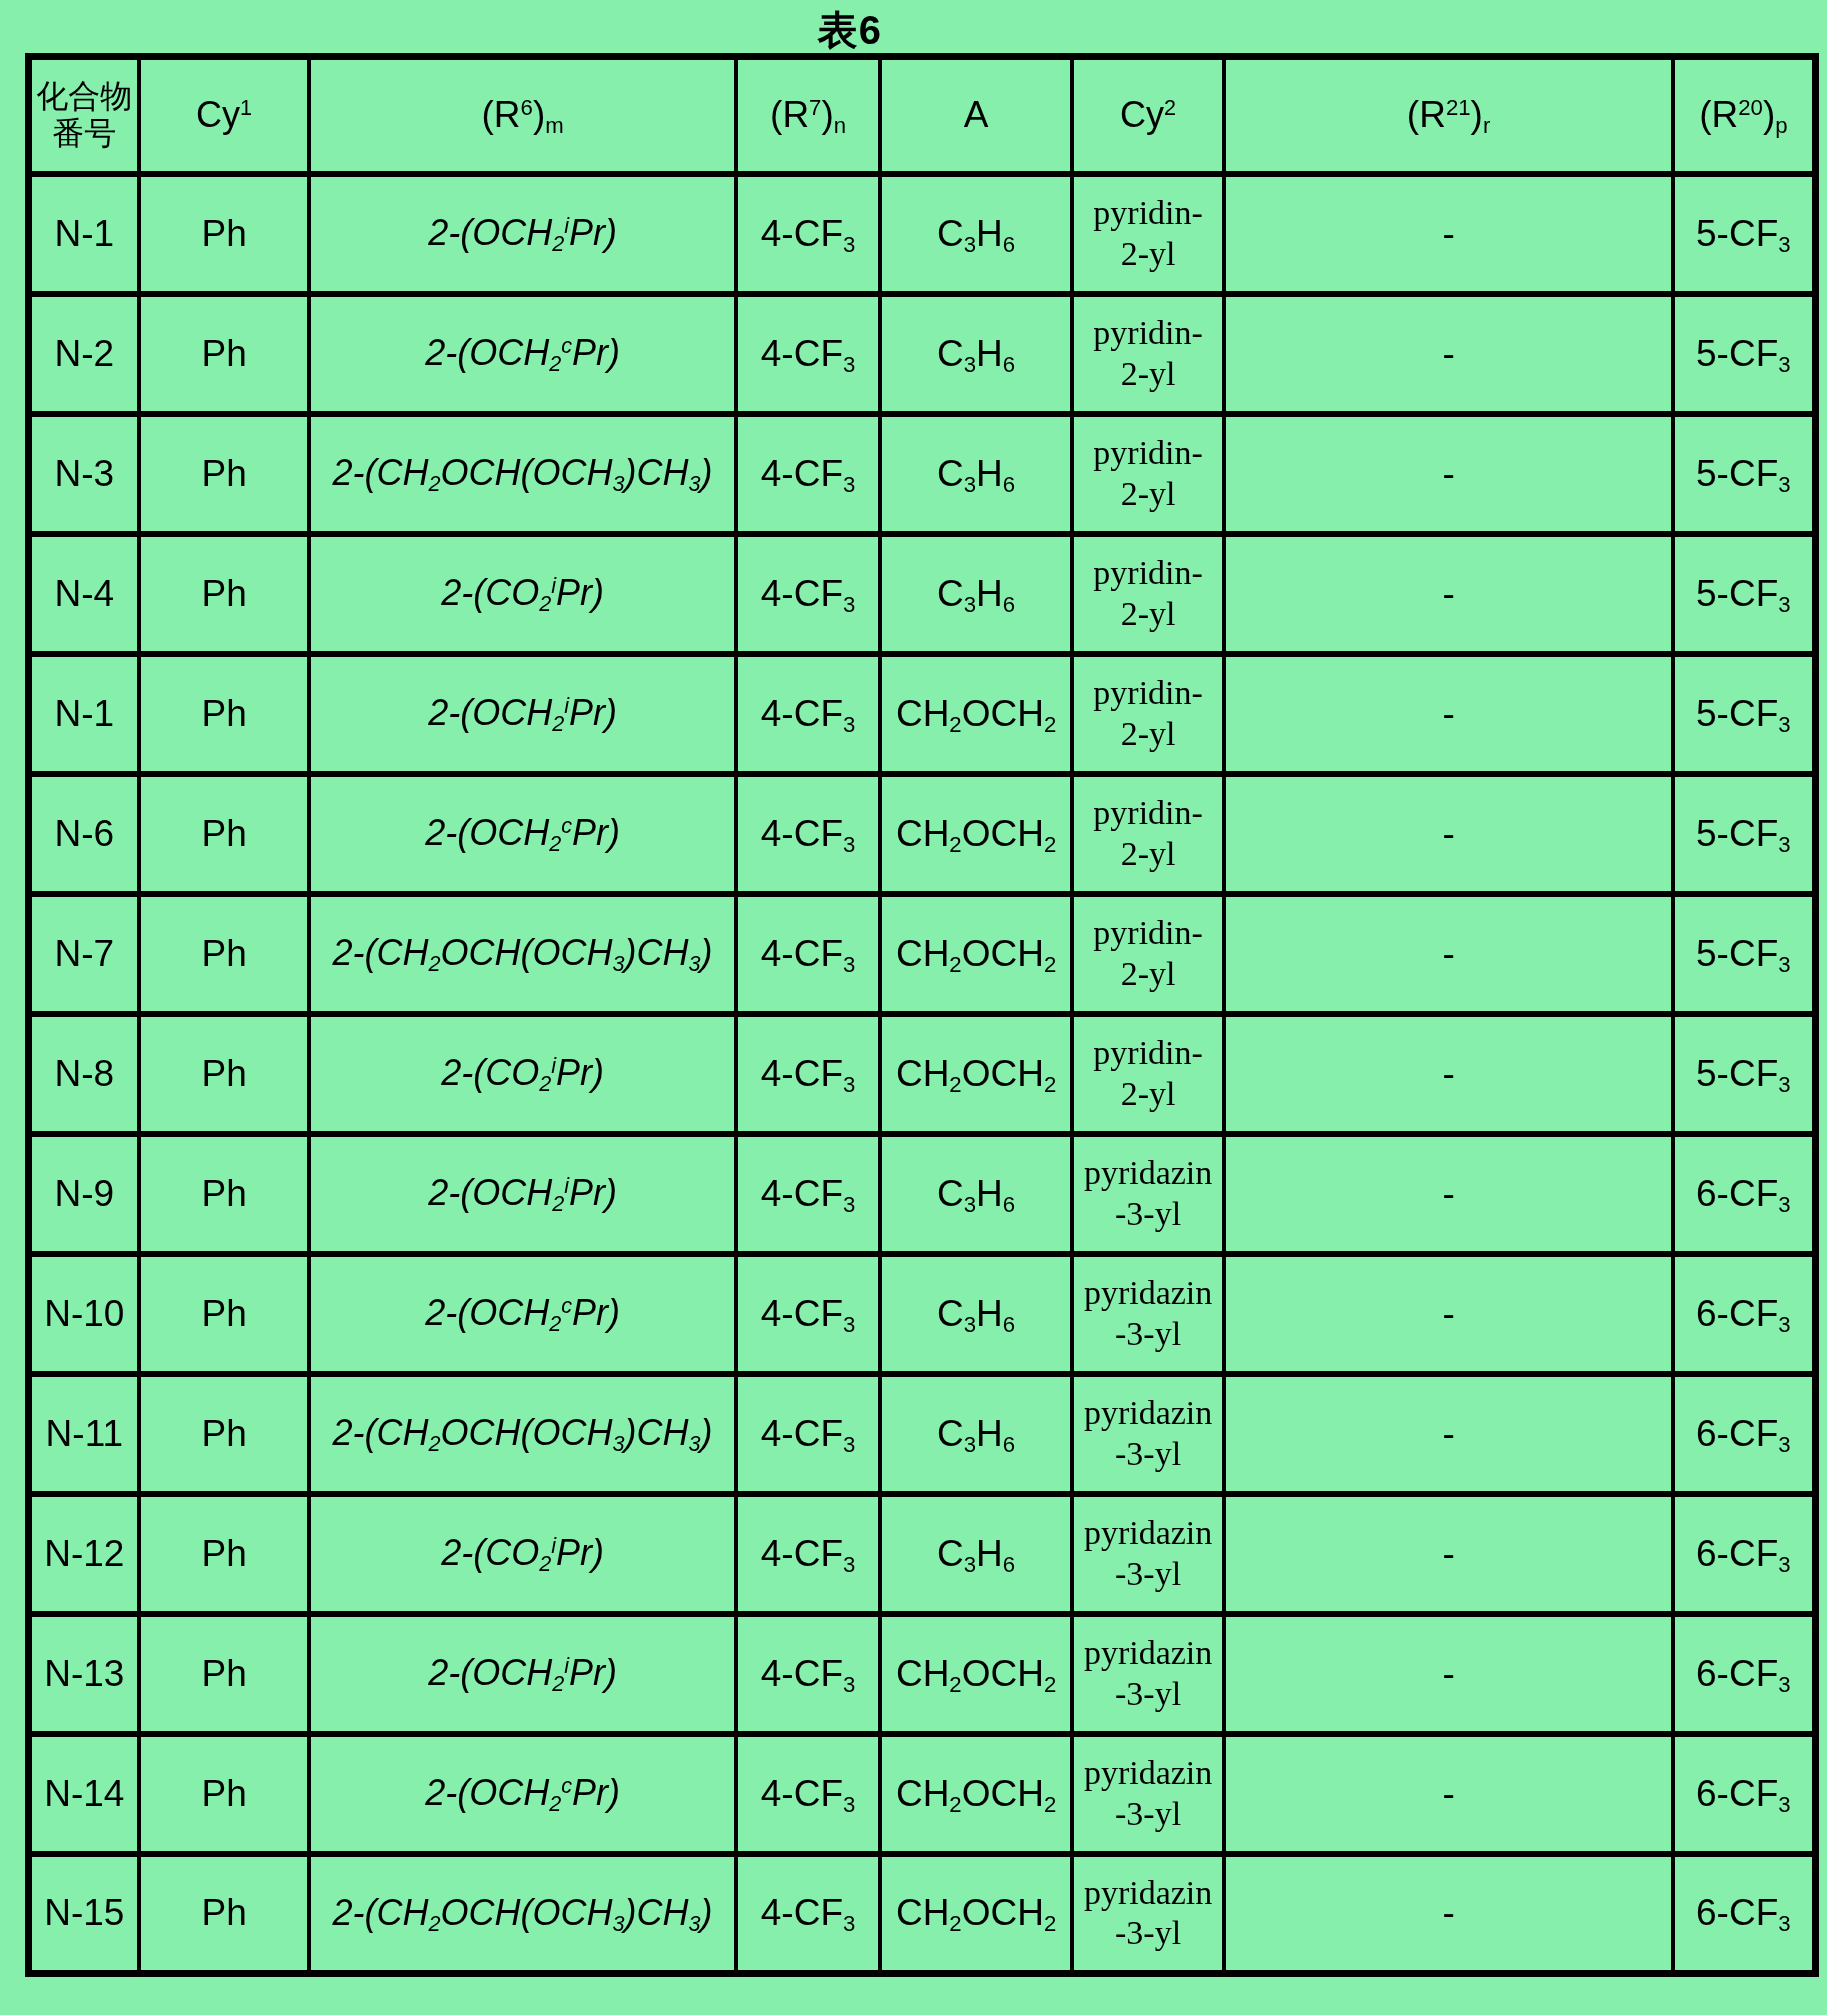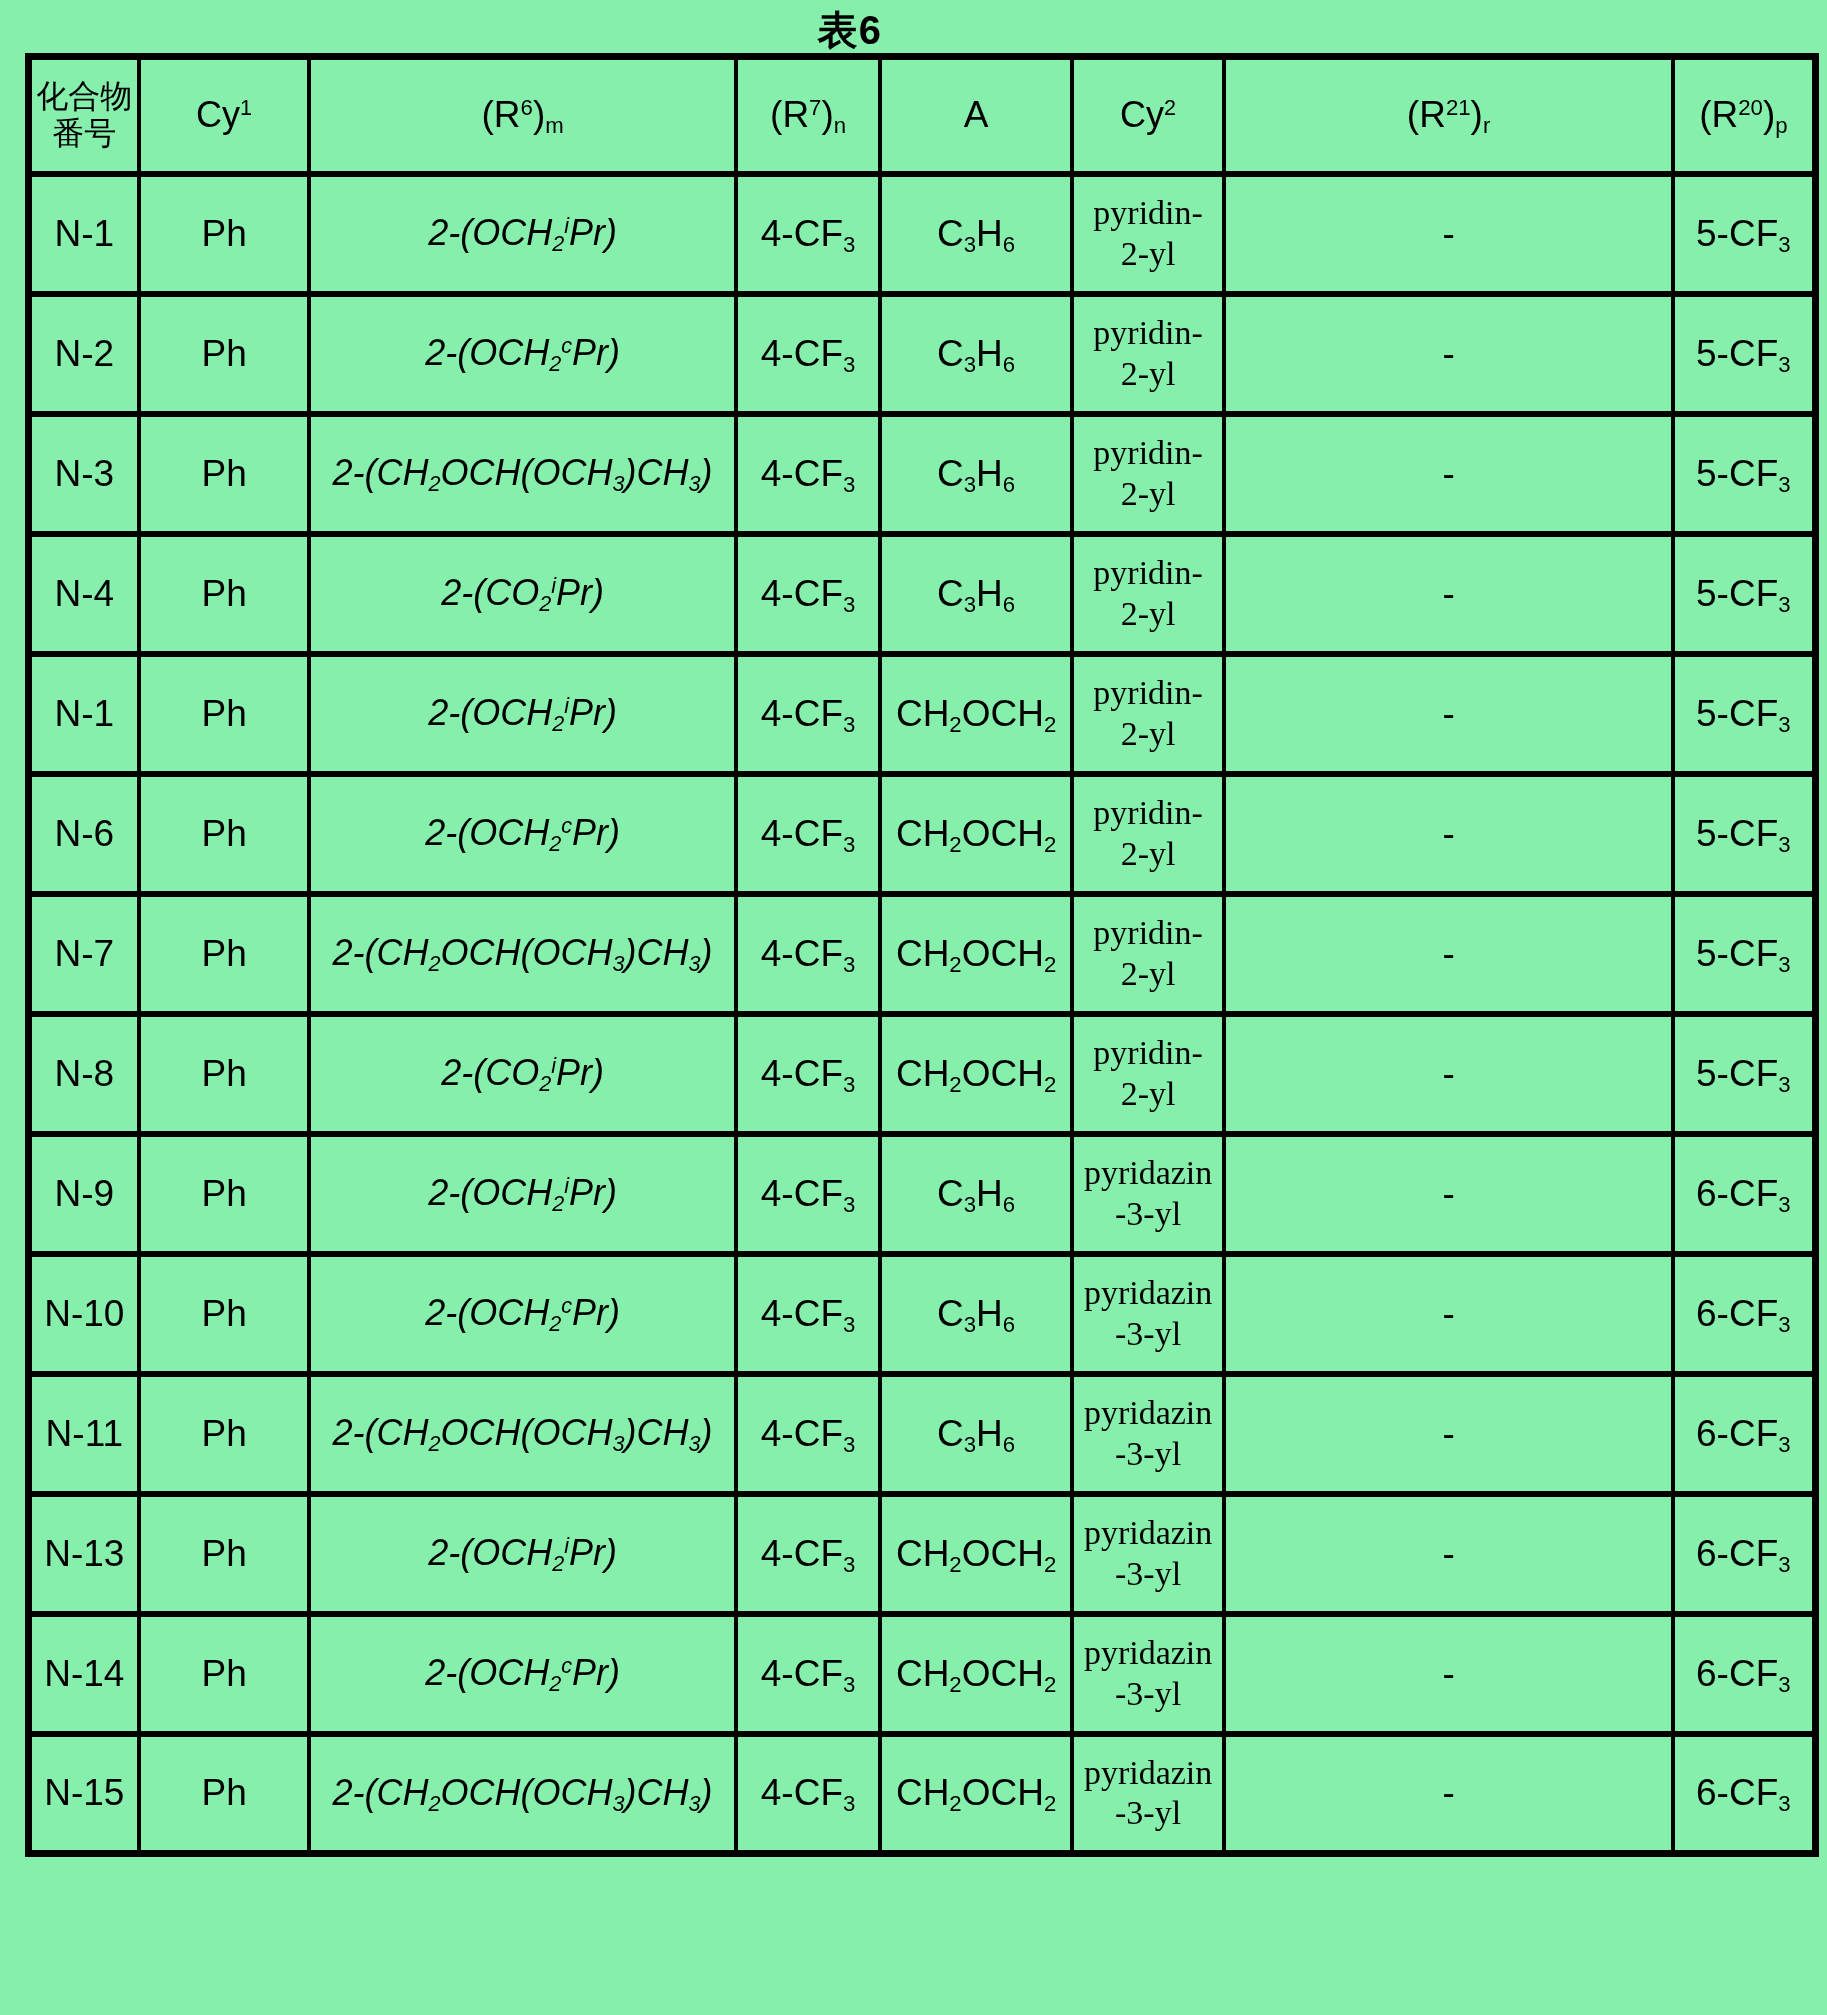--- a/index.html
+++ b/index.html
@@ -208,20 +208,30 @@
           <td data-col="compound-number">N-11</td>
           <td data-col="cy1">Ph</td>
           <td data-col="r10m">2-(CH<sub>2</sub>OCH(OCH<sub>3</sub>)CH<sub>3</sub>)</td>
           <td data-col="r11n">4-CF<sub>3</sub></td>
           <td data-col="a">C<sub>3</sub>H<sub>6</sub></td>
           <td data-col="cy2">pyridazin<br>-3-yl</td>
           <td data-col="r21r">-</td>
           <td data-col="r20p">6-CF<sub>3</sub></td>
         </tr>
         <tr>
+          <td data-col="compound-number">N-12</td>
+          <td data-col="cy1">Ph</td>
+          <td data-col="r10m">2-(CO<sub>2</sub><sup>i</sup>Pr)</td>
+          <td data-col="r11n">4-CF<sub>3</sub></td>
+          <td data-col="a">C<sub>3</sub>H<sub>6</sub></td>
+          <td data-col="cy2">pyridazin<br>-3-yl</td>
+          <td data-col="r21r">-</td>
+          <td data-col="r20p">6-CF<sub>3</sub></td>
+        </tr>
+        <tr>
           <td data-col="compound-number">N-13</td>
           <td data-col="cy1">Ph</td>
           <td data-col="r10m">2-(OCH<sub>2</sub><sup>i</sup>Pr)</td>
           <td data-col="r11n">4-CF<sub>3</sub></td>
           <td data-col="a">CH<sub>2</sub>OCH<sub>2</sub></td>
           <td data-col="cy2">pyridazin<br>-3-yl</td>
           <td data-col="r21r">-</td>
           <td data-col="r20p">6-CF<sub>3</sub></td>
         </tr>
         <tr>

